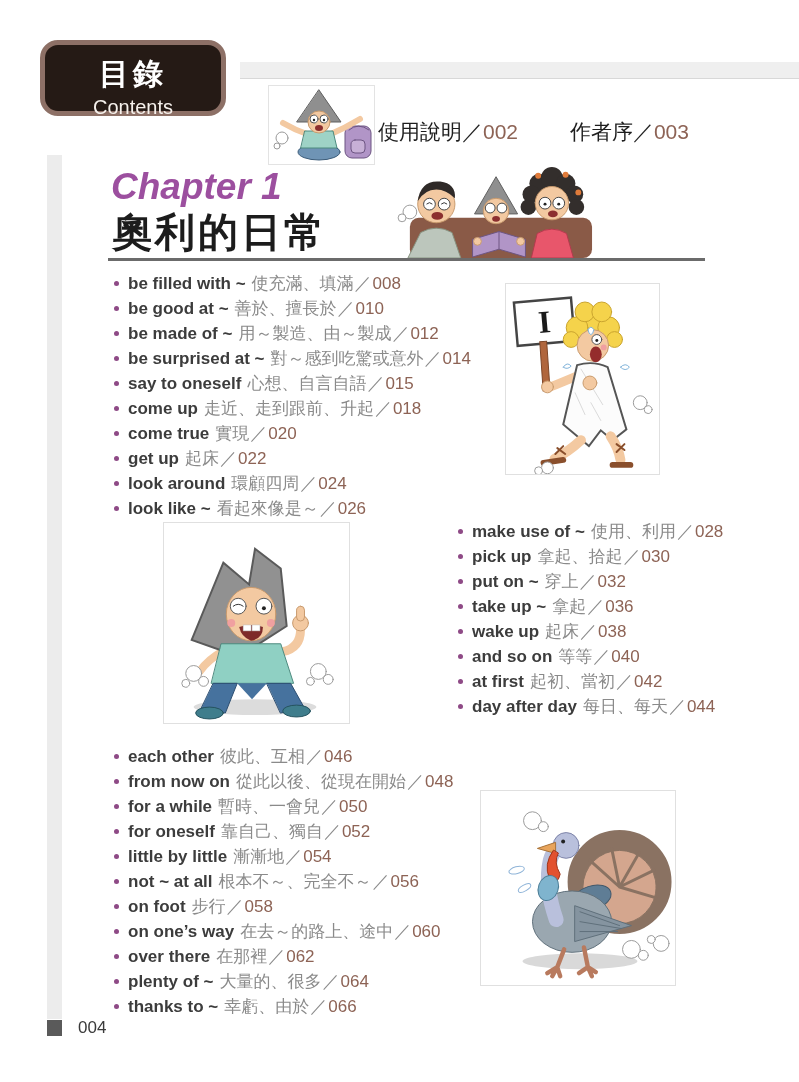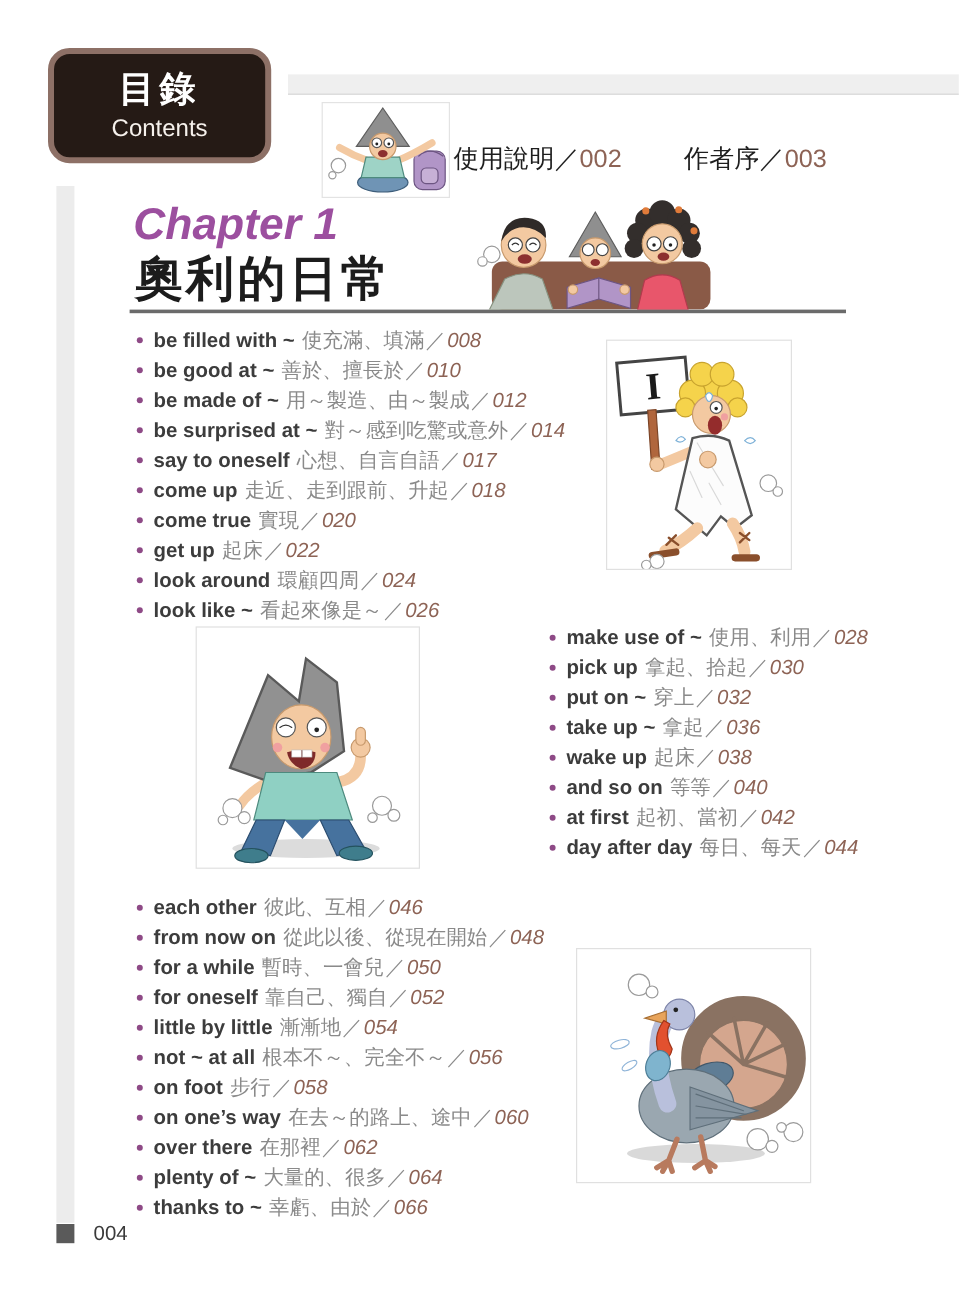--- a/index.html
+++ b/index.html
@@ -4,21 +4,21 @@
 <style>
   html,body { margin:0; padding:0; }
   body {
     width:799px; height:1082px; position:relative; background:#ffffff;
     font-family:"Liberation Sans", sans-serif; overflow:hidden;
   }
   .page { position:absolute; inset:0; }
 
   
   .toc-box {
-    position:absolute; left:40px; top:40px; width:186px; height:96px;
+    position:absolute; left:40px; top:40px; width:186px; height:76px;
     background:#251a15; border:5px solid #8d7066; border-radius:18px;
     box-sizing:border-box; text-align:center; color:#fff;
   }
   .toc-zh { margin-top:9px; font-size:30px; font-weight:bold; letter-spacing:4px; }
   .toc-en { font-size:20px; margin-top:1px; color:#f6f1ec; }
 
   .top-bar {
     position:absolute; left:240px; top:62px; width:559px; height:16px;
     background:#efefef; border-bottom:1px solid #d8d8d8;
   }
@@ -46,21 +46,21 @@
   
   .toc-list { position:absolute; margin:0; padding:0; list-style:none; }
   .toc-list li { height:25px; line-height:25px; white-space:nowrap; font-size:17px; }
   .bullet {
     display:inline-block; width:5px; height:5px; border-radius:50%;
     background:#8e4a86; vertical-align:middle; margin-right:9px; margin-bottom:3px;
   }
   .en { font-weight:bold; color:#3c3c3c; margin-right:6px; }
   .zh { color:#8a8a8a; }
   .sep { color:#8a8a8a; margin:0 1px; }
-  .pg { color:#8d6355;font-style:italic; }
+  .pg { color:#8d6355; }
   .g1 { left:114px; top:271px; }
   .g2 { left:458px; top:519px; }
   .g3 { left:114px; top:744px; }
 
   
   .illust-box { position:absolute; background:#fff; border:1px solid #e0e0e0; box-sizing:border-box; }
   .roman-box  { left:505px; top:283px; width:155px; height:192px; }
   .hatkid-box { left:163px; top:522px; width:187px; height:202px; }
   .turkey-box { left:480px; top:790px; width:196px; height:196px; }
   .illust-box svg, .family-box svg, .sitting-kid-box svg { width:100%; height:100%; display:block; }
@@ -165,21 +165,21 @@
   <ul class="toc-list g1">
 
       <li><span class="bullet"></span><span class="en">be filled with ~</span><span class="zh">使充滿、填滿</span><span class="sep">／</span><span class="pg">008</span></li>
 
       <li><span class="bullet"></span><span class="en">be good at ~</span><span class="zh">善於、擅長於</span><span class="sep">／</span><span class="pg">010</span></li>
 
       <li><span class="bullet"></span><span class="en">be made of ~</span><span class="zh">用～製造、由～製成</span><span class="sep">／</span><span class="pg">012</span></li>
 
       <li><span class="bullet"></span><span class="en">be surprised at ~</span><span class="zh">對～感到吃驚或意外</span><span class="sep">／</span><span class="pg">014</span></li>
 
-      <li><span class="bullet"></span><span class="en">say to oneself</span><span class="zh">心想、自言自語</span><span class="sep">／</span><span class="pg">017</span></li>
+      <li><span class="bullet"></span><span class="en">say to oneself</span><span class="zh">心想、自言自語</span><span class="sep">／</span><span class="pg">015</span></li>
 
       <li><span class="bullet"></span><span class="en">come up</span><span class="zh">走近、走到跟前、升起</span><span class="sep">／</span><span class="pg">018</span></li>
 
       <li><span class="bullet"></span><span class="en">come true</span><span class="zh">實現</span><span class="sep">／</span><span class="pg">020</span></li>
 
       <li><span class="bullet"></span><span class="en">get up</span><span class="zh">起床</span><span class="sep">／</span><span class="pg">022</span></li>
 
       <li><span class="bullet"></span><span class="en">look around</span><span class="zh">環顧四周</span><span class="sep">／</span><span class="pg">024</span></li>
 
       <li><span class="bullet"></span><span class="en">look like ~</span><span class="zh">看起來像是～</span><span class="sep">／</span><span class="pg">026</span></li>

